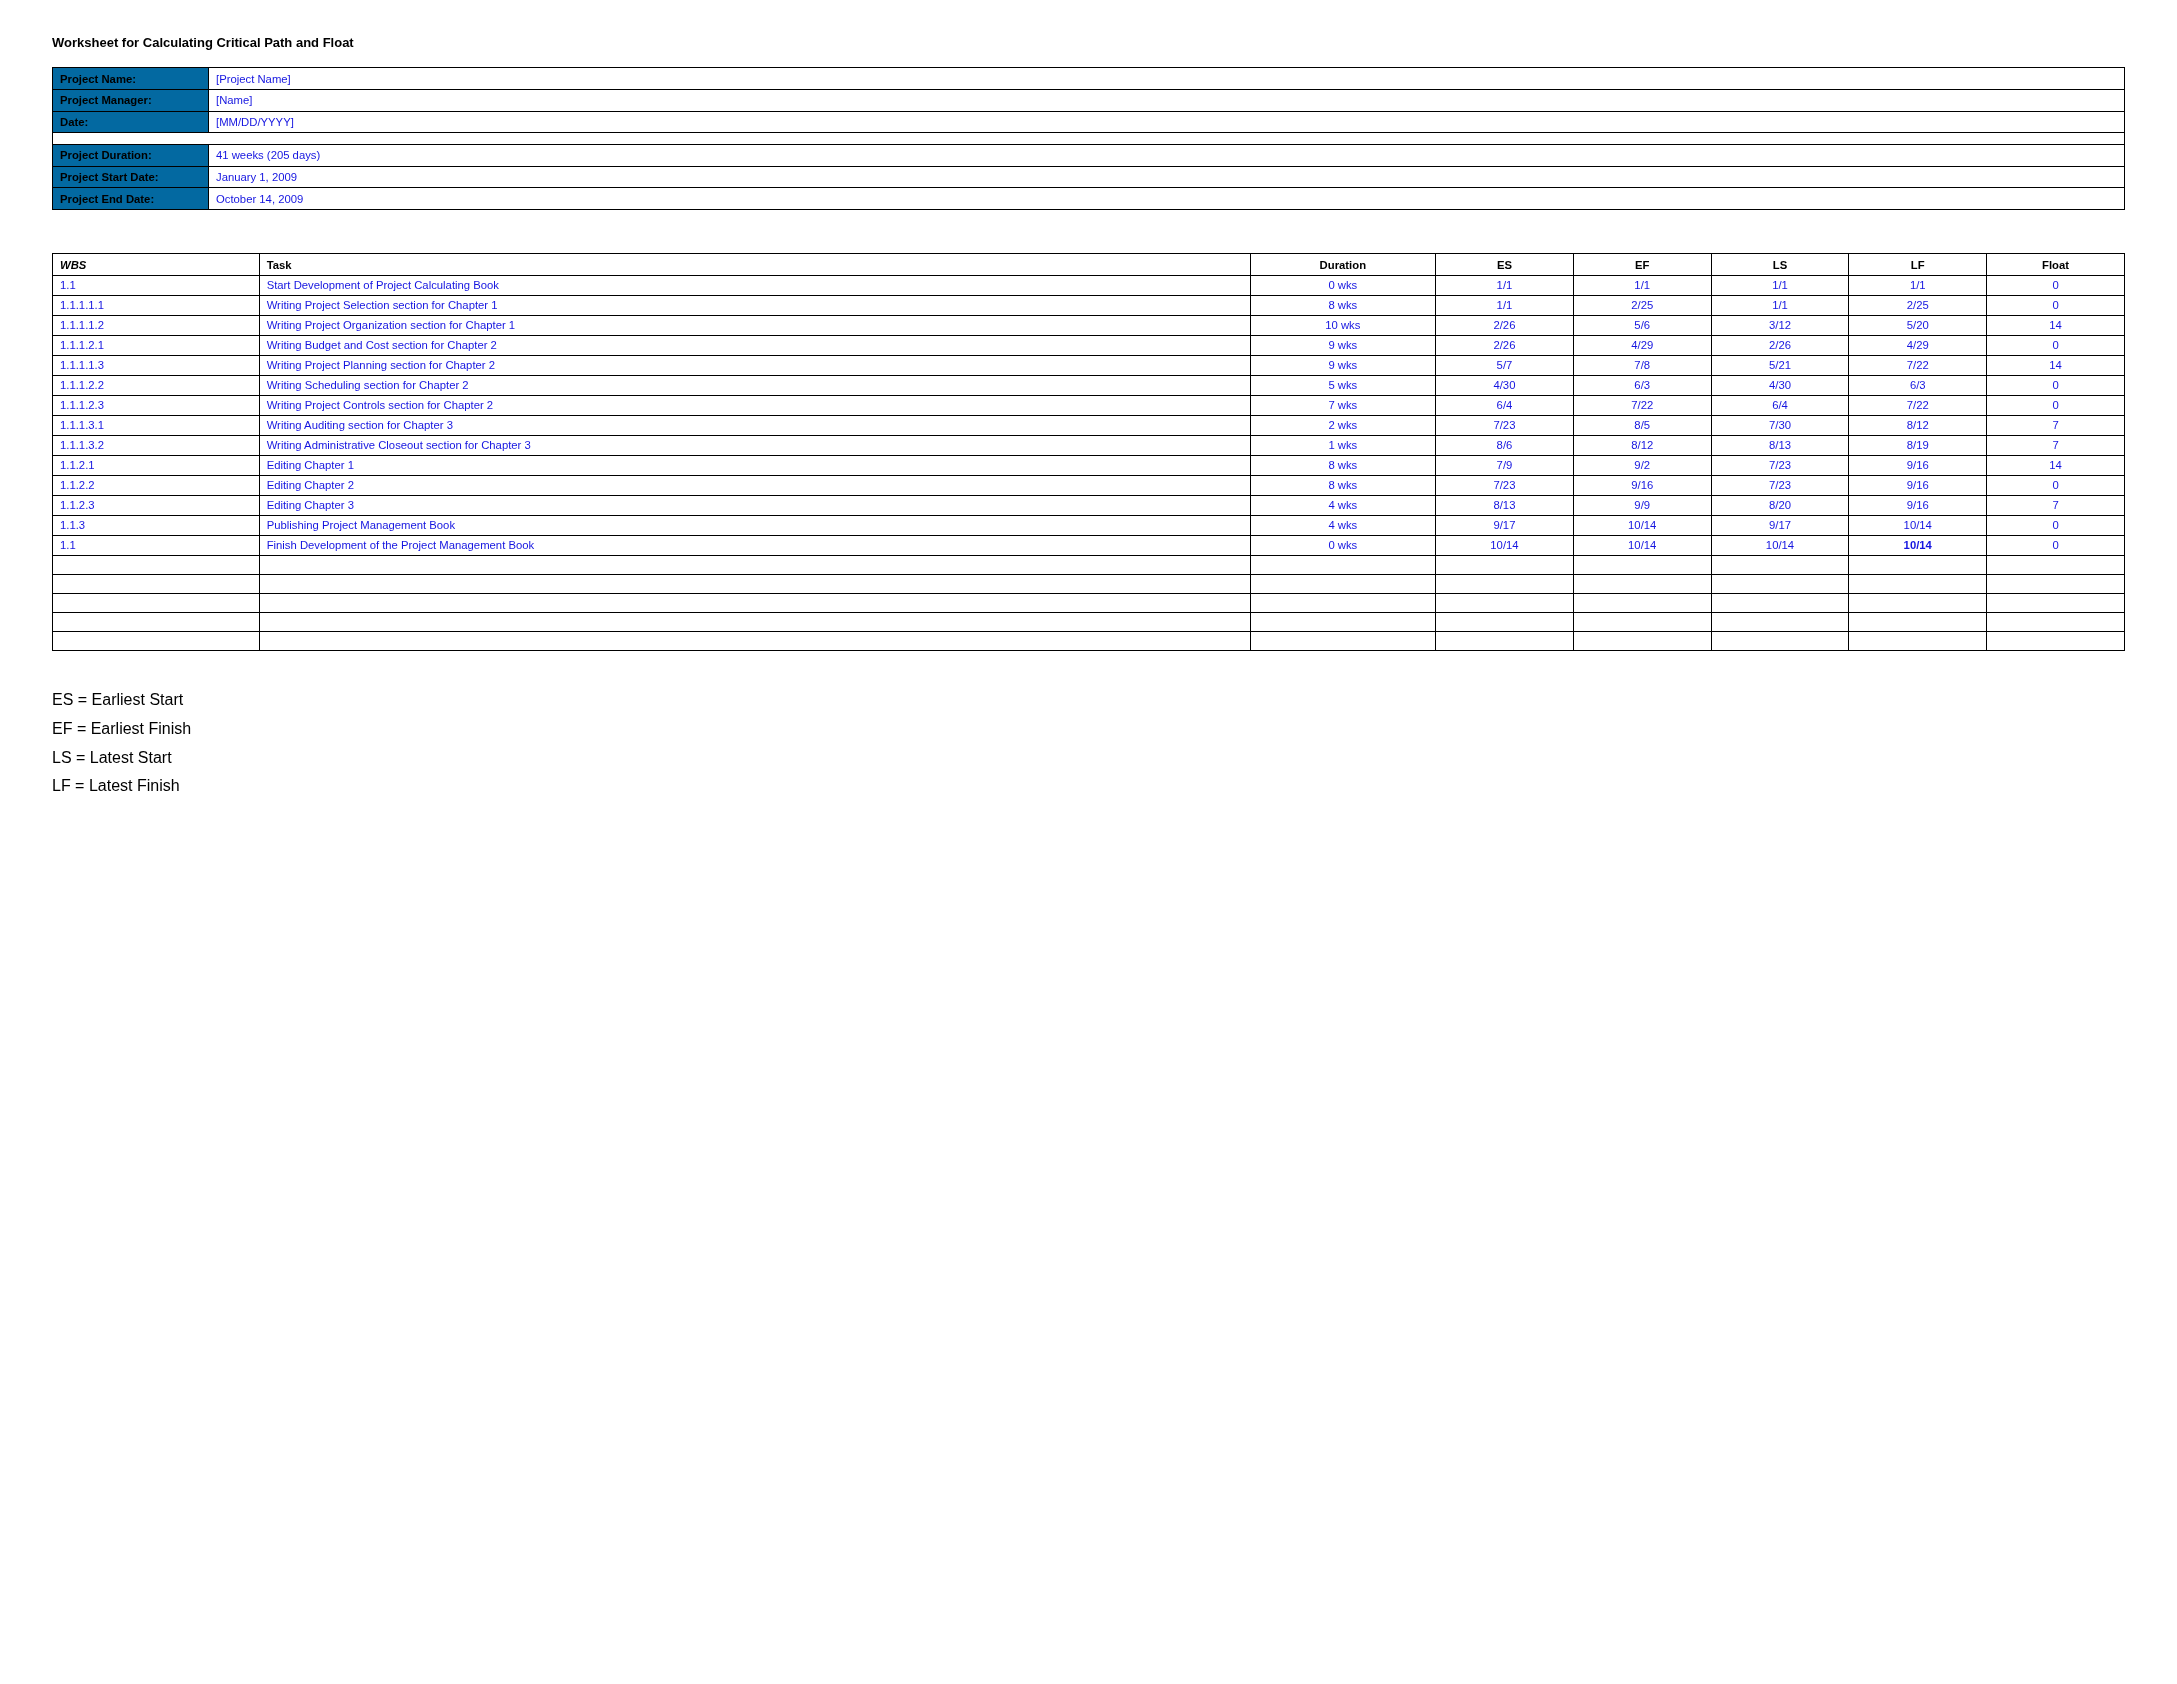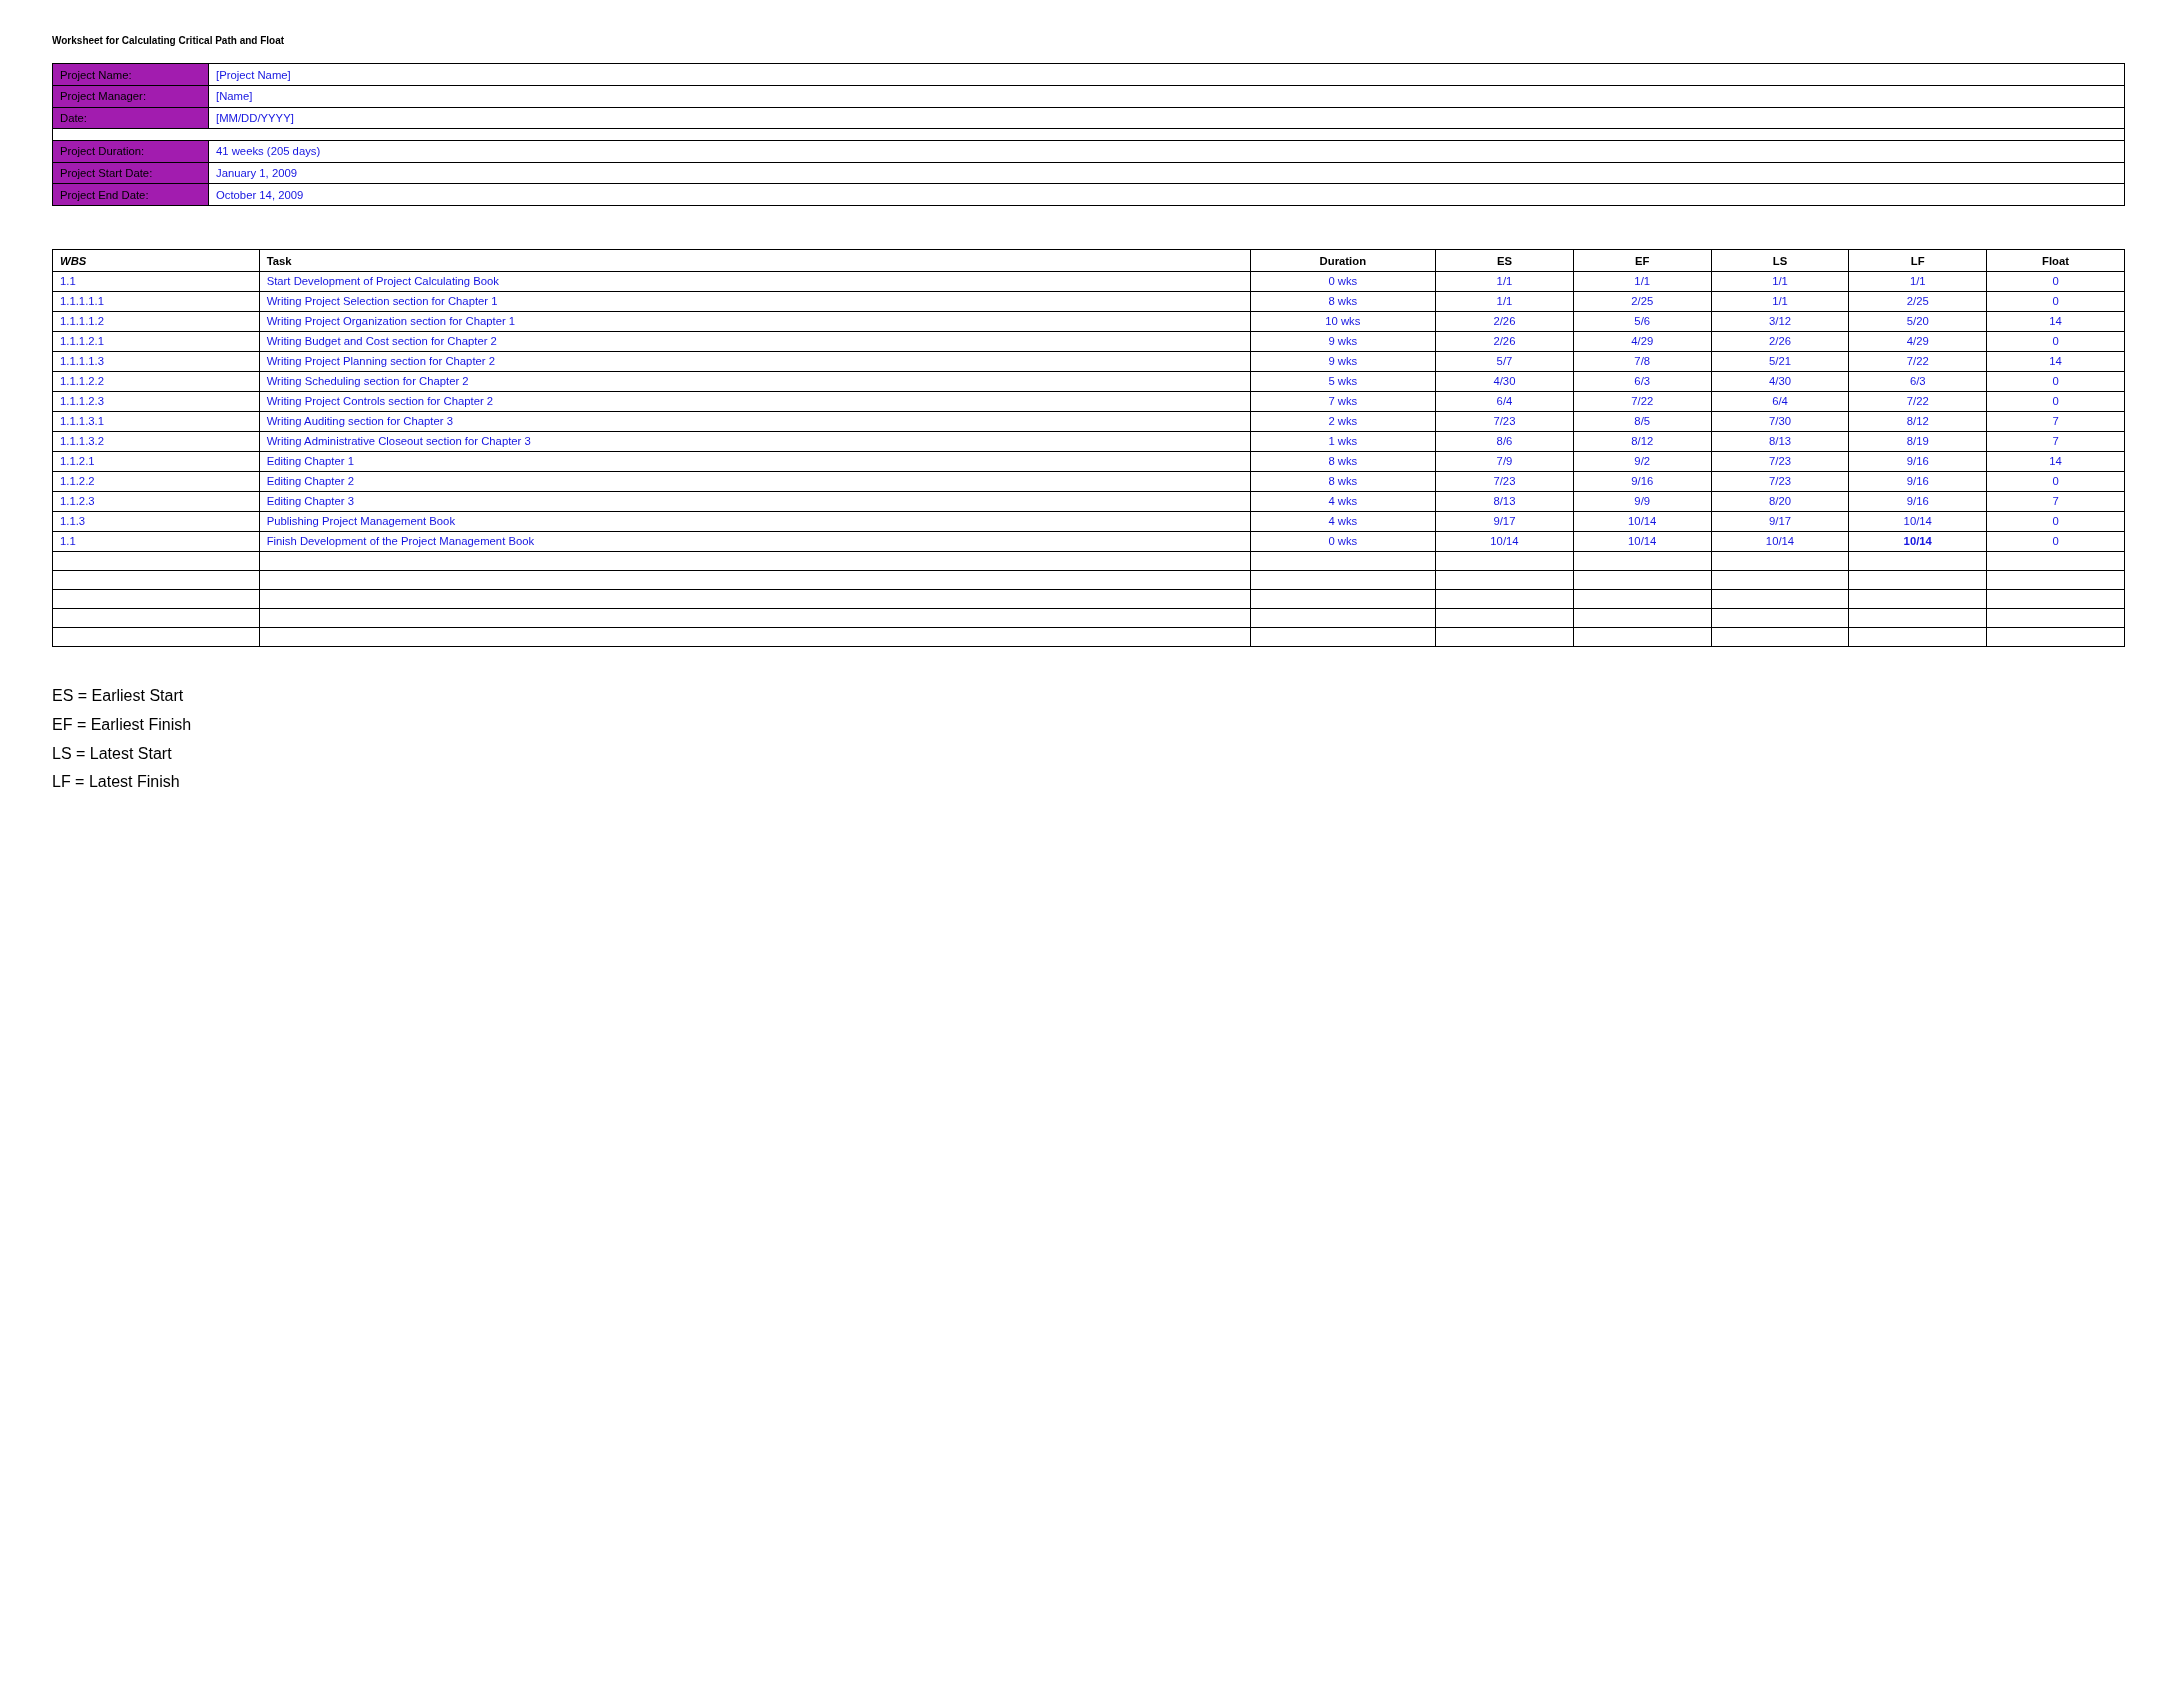--- a/index.html
+++ b/index.html
@@ -10,44 +10,44 @@
 
     body {
       background: #ffffff;
       font-family: Arial, sans-serif;
       font-size: 11.3px;
       color: #000000;
       padding: 35px 52px;
     }
 
     .page-title {
-      font-size: 10px;
+      font-size: 13px;
       font-weight: bold;
       color: #000000;
       margin-bottom: 17.4px;
     }
 
     .info-table {
       width: 100%;
       border-collapse: collapse;
       margin-bottom: 26px;
       border: 0.9px solid #000;
     }
 
     .info-table td {
       border: 0.9px solid #000;
       padding: 4.3px 7px;
       vertical-align: middle;
     }
 
     .info-table .label-cell {
-      font-weight: normal;
+      font-weight: bold;
       width: 156px;
       white-space: nowrap;
-      background: #a21caf;
+      background: #0369a1;
     }
 
     .info-table .value-cell {
       color: #1515e0;
     }
 
     .spacer {
       height: 17.4px;
     }
 

